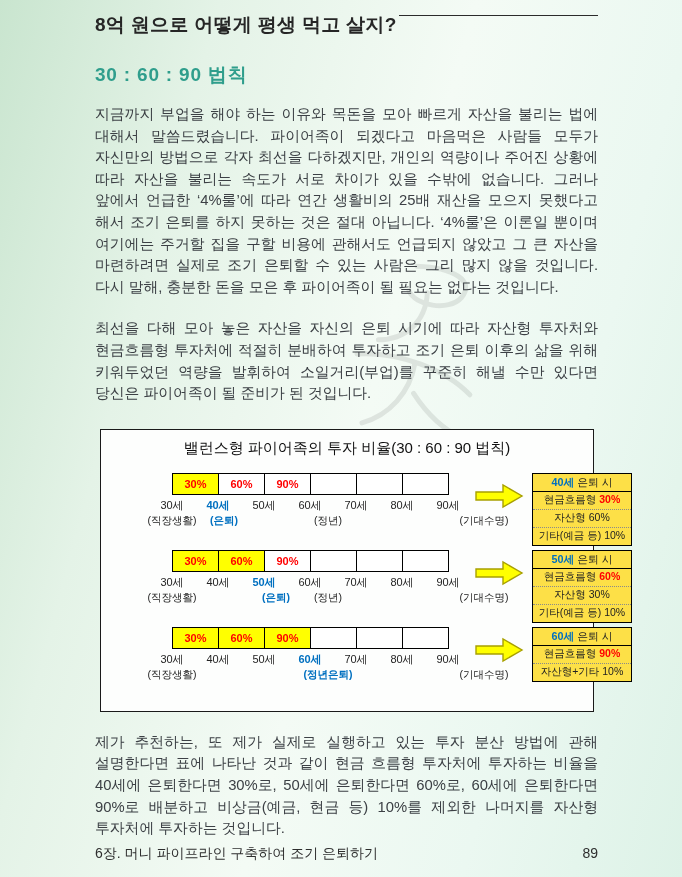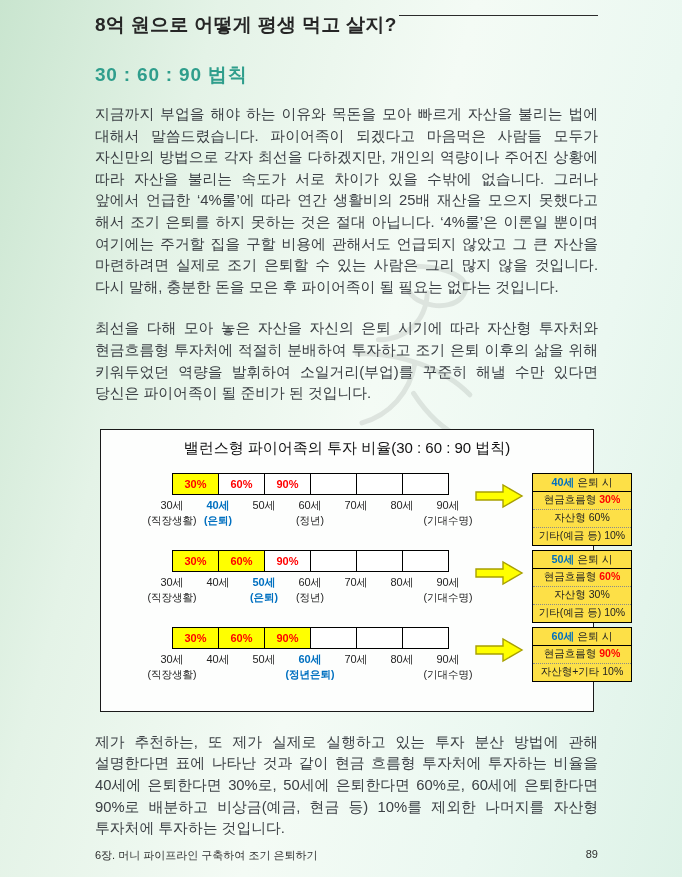--- a/index.html
+++ b/index.html
@@ -33,39 +33,39 @@
   .bar{margin-left:23px;width:277px;height:22px;display:flex;border:1.4px solid #000;
     box-sizing:border-box;background:#fff;}
   .seg{flex:1;border-right:1px solid #000;display:flex;align-items:center;justify-content:center;
     font-size:11px;}
   .seg:last-child{border-right:none;}
   .seg.pct{color:#ff0000;font-weight:700;}
   .seg.hl{background:#ffff00;}
   .ages{display:flex;width:322px;margin-top:3px;}
   .ages span{width:46px;flex:none;text-align:center;font-size:11px;color:#232323;white-space:nowrap;}
   .ages span.blue{color:#0070c0;font-weight:700;}
-  .subs{display:flex;width:322px;margin-top:1px;}
+  .subs{display:flex;width:322px;margin-top:1px;gap:6px;}
   .subs span{width:46px;flex:none;display:flex;justify-content:center;font-size:10.5px;
     color:#232323;white-space:nowrap;overflow:visible;}
   .subs span.blue{color:#0070c0;font-weight:700;}
 
   .arrow{flex:none;margin:9px 0 0 3px;}
 
   .rbox{flex:none;margin-left:8px;width:100px;box-sizing:border-box;border:1.2px solid #000;
     background:#fde047;text-align:center;font-size:10.5px;color:#222;}
   .rhead{padding:2px 0 1px;border-bottom:1px solid #000;font-size:10.8px;}
   .rhead .age{color:#0070c0;font-weight:700;}
   .rline{padding:1.5px 0;border-bottom:1px dotted #8a8a8a;}
   .rline:last-child{border-bottom:none;}
   .rline .val{color:#ff0000;font-weight:700;}
 
   .watermark{position:absolute;left:330px;top:255px;z-index:1;opacity:.16;}
 
   footer{position:absolute;left:95px;right:84px;bottom:14px;display:flex;
-    justify-content:space-between;font-size:11px;color:#2e2e2e;z-index:2;}
+    justify-content:space-between;font-size:14px;color:#2e2e2e;z-index:2;}
 </style>
 </head>
 <body>
 
 <div class="page">
 
   <header class="title-row">
     <h1>8억 원으로 어떻게 평생 먹고 살지?</h1>
     <div class="title-rule"></div>
   </header>

